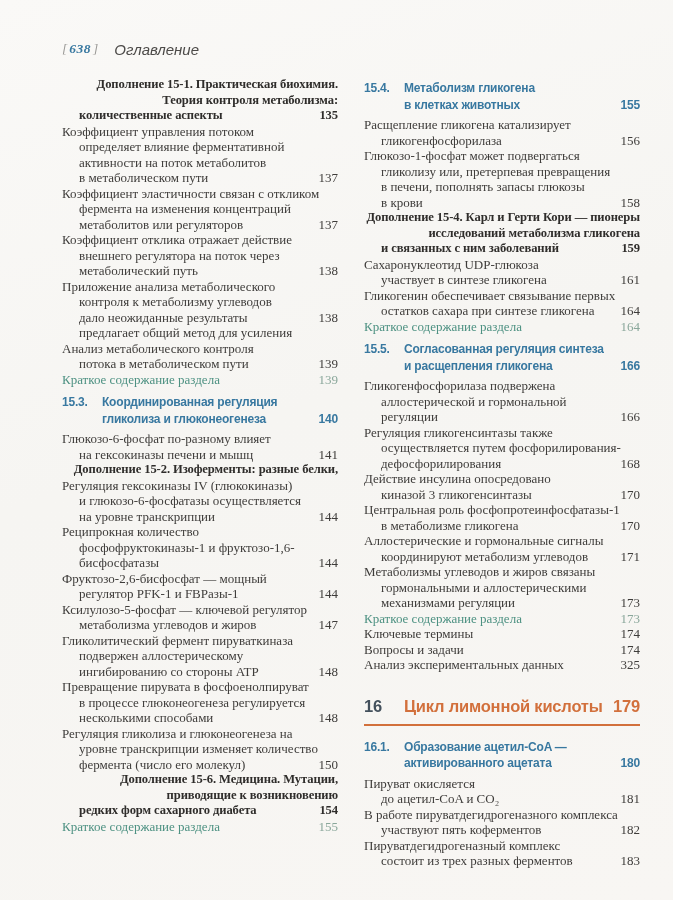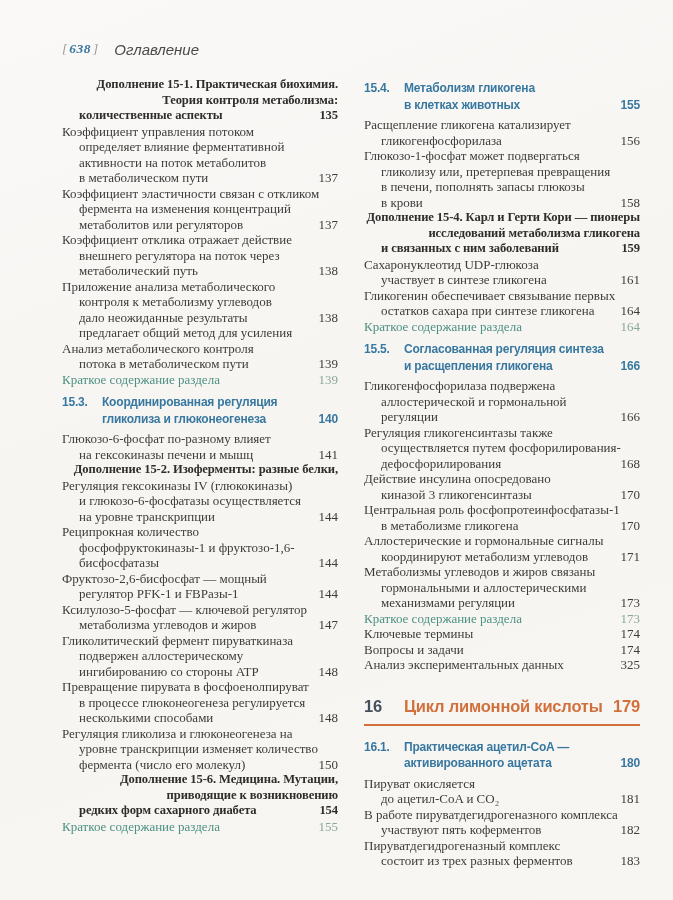--- a/index.html
+++ b/index.html
@@ -483,21 +483,21 @@
           <div class="line first">
             <span class="ch-num">16</span>
             <span class="txt">Цикл лимонной кислоты</span>
             <span class="fill"></span>
             <span class="pg">179</span>
           </div>
         </div>
         <div class="entry section">
           <div class="line first">
             <span class="sec-num">16.1.</span>
-            <span class="txt">Практическая ацетил-CoA —</span>
+            <span class="txt">Образование ацетил-CoA —</span>
           </div>
           <div class="line cont">
             <span class="txt">активированного ацетата</span>
             <span class="fill"></span>
             <span class="pg">180</span>
           </div>
         </div>
         <div class="entry plain">
           <div class="line first">
             <span class="txt">Пируват окисляется</span>

